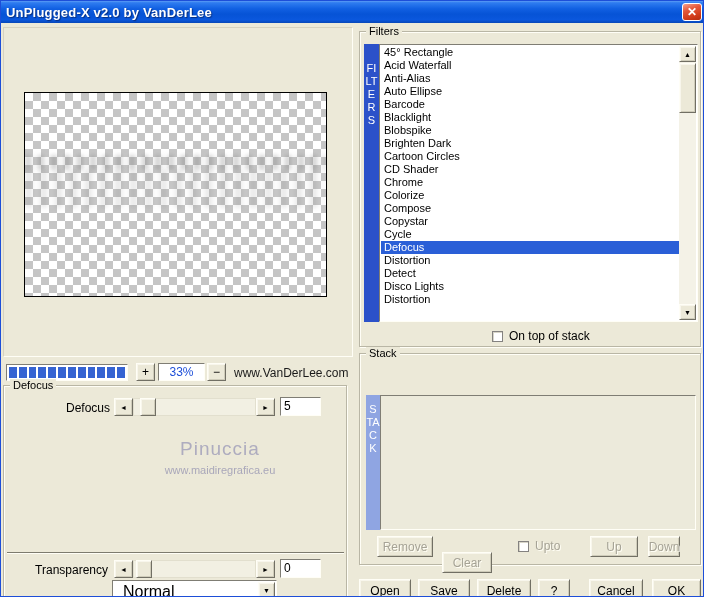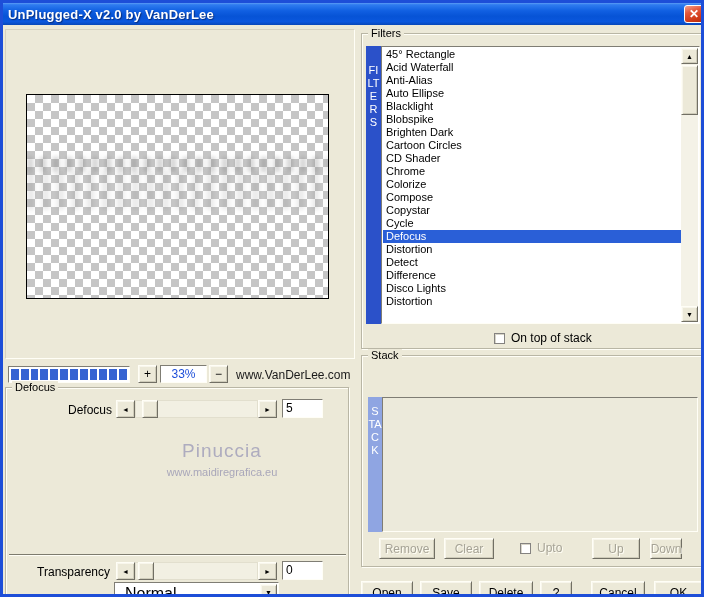--- a/index.html
+++ b/index.html
@@ -1,20 +1,20 @@
 <!DOCTYPE html>
 <html><head>
 <meta charset="utf-8">
 <style>
   * { margin:0; padding:0; box-sizing:border-box; }
   html,body { width:704px; height:597px; overflow:hidden; }
   body { font-family:"Liberation Sans", sans-serif; font-size:11px; color:#000; background:#ece9d8; }
 
   .window { position:relative; width:704px; height:597px; background:#ece9d8; overflow:hidden;
-            border:3px solid #1d4ed8; }
+            border:1px solid #1d4ed8; }
 
   
   .titlebar { position:absolute; left:0; top:0; width:704px; height:22px;
     background:linear-gradient(180deg,#5c9cf5 0%,#2f7cf0 8%,#1160e2 35%,#0653d6 60%,#0a57dd 85%,#0747b8 100%);
     display:flex; align-items:center; }
   .title-text { color:#fff; font-weight:bold; font-size:13px; padding-left:5px;
     text-shadow:1px 1px 1px rgba(8,40,110,.85); letter-spacing:.2px; }
   .close-btn { position:absolute; right:3px; top:2px; width:20px; height:18px; border-radius:3px;
     background:linear-gradient(160deg,#f4a08b 0%,#e4583b 35%,#cf3917 75%,#b22d10 100%);
     border:1px solid #fff; color:#fff; font-size:12px; font-weight:bold; line-height:16px;
@@ -93,21 +93,21 @@
   .ontop-row { position:absolute; left:132px; top:297px; display:flex; align-items:center; gap:6px; }
   .ontop-row label { font-size:12px; }
 
   
   .stack-group { left:358px; top:352px; width:342px; height:212px; }
   .add-btn { position:absolute; left:110px; top:10px; width:122px; height:24px; }
   .stack-bar { left:6px; top:41px; width:14px; height:135px; background:#8fa5e2; padding-top:8px; }
   .stack-list { position:absolute; left:20px; top:41px; width:316px; height:135px; background:#eceadb; }
   .stack-btn { position:absolute; top:182px; height:21px; }
   .remove-btn { left:17px; width:56px; }
-  .clear-btn  { left:82px; width:50px; }
+  .clear-btn  { left:82px; width:50px;margin-top:16px; }
   .upto-row { position:absolute; left:158px; top:185px; display:flex; align-items:center; gap:6px; }
   .up-btn   { left:230px; width:48px; }
   .down-btn { left:288px; width:32px; }
 
   
   .footer-btn { position:absolute; top:578px; height:23px; font-size:12px; }
   .fb-0 { left:358px; width:52px; } .fb-1 { left:417px; width:52px; }
   .fb-2 { left:476px; width:54px; } .fb-3 { left:537px; width:32px; }
   .fb-4 { left:588px; width:54px; } .fb-5 { left:651px; width:49px; }
 </style>
@@ -180,34 +180,34 @@
   <div class="groupbox filters-group">
     <span class="grouplabel">Filters</span>
     <div class="vbar filters-bar">FILTERS</div>
 
     <div class="filters-list sunken">
       <div class="list-rows">
           <div class="list-item">45° Rectangle</div>
           <div class="list-item">Acid Waterfall</div>
           <div class="list-item">Anti-Alias</div>
           <div class="list-item">Auto Ellipse</div>
+          <div class="list-item">Barcode</div>
           <div class="list-item">Blacklight</div>
           <div class="list-item">Blobspike</div>
           <div class="list-item">Brighten Dark</div>
           <div class="list-item">Cartoon Circles</div>
           <div class="list-item">CD Shader</div>
           <div class="list-item">Chrome</div>
           <div class="list-item">Colorize</div>
           <div class="list-item">Compose</div>
           <div class="list-item">Copystar</div>
           <div class="list-item">Cycle</div>
           <div class="list-item sel">Defocus</div>
           <div class="list-item">Distortion</div>
           <div class="list-item">Detect</div>
-          <div class="list-item">Difference</div>
           <div class="list-item">Disco Lights</div>
           <div class="list-item">Distortion</div>
         </div>
       <div class="scrollbar">
         <div class="sb-btn sb-up raised btn">▲</div>
         <div class="sb-thumb raised"></div>
         <div class="sb-btn sb-down raised btn">▼</div>
       </div>
     </div>
 

